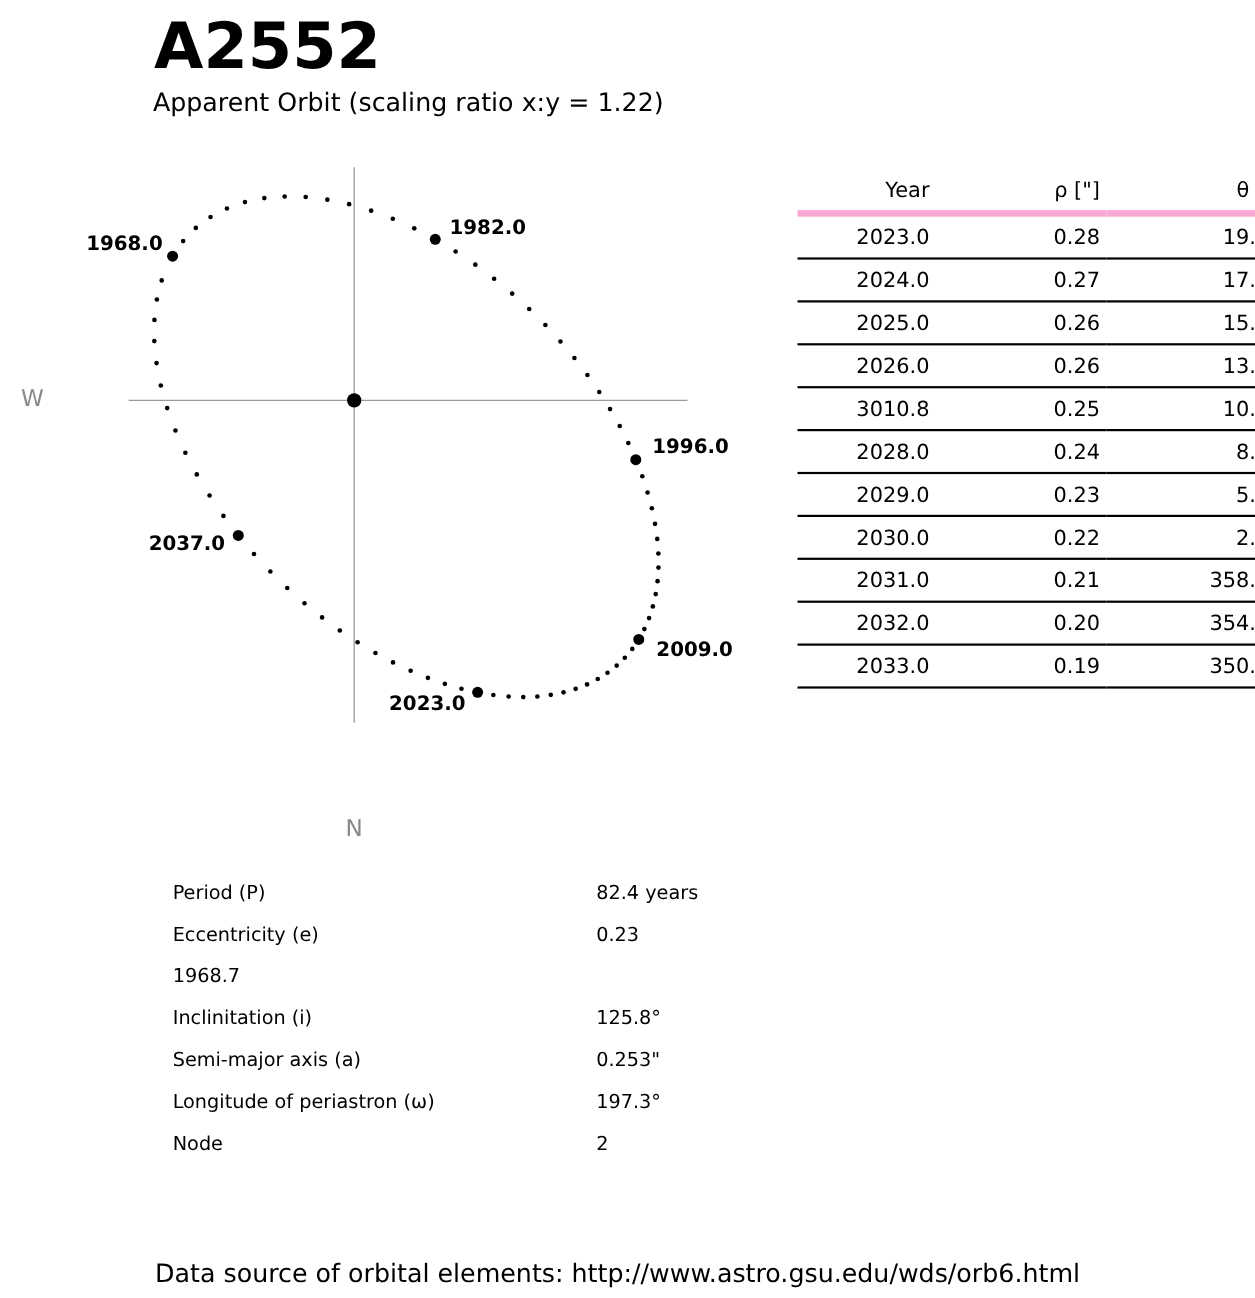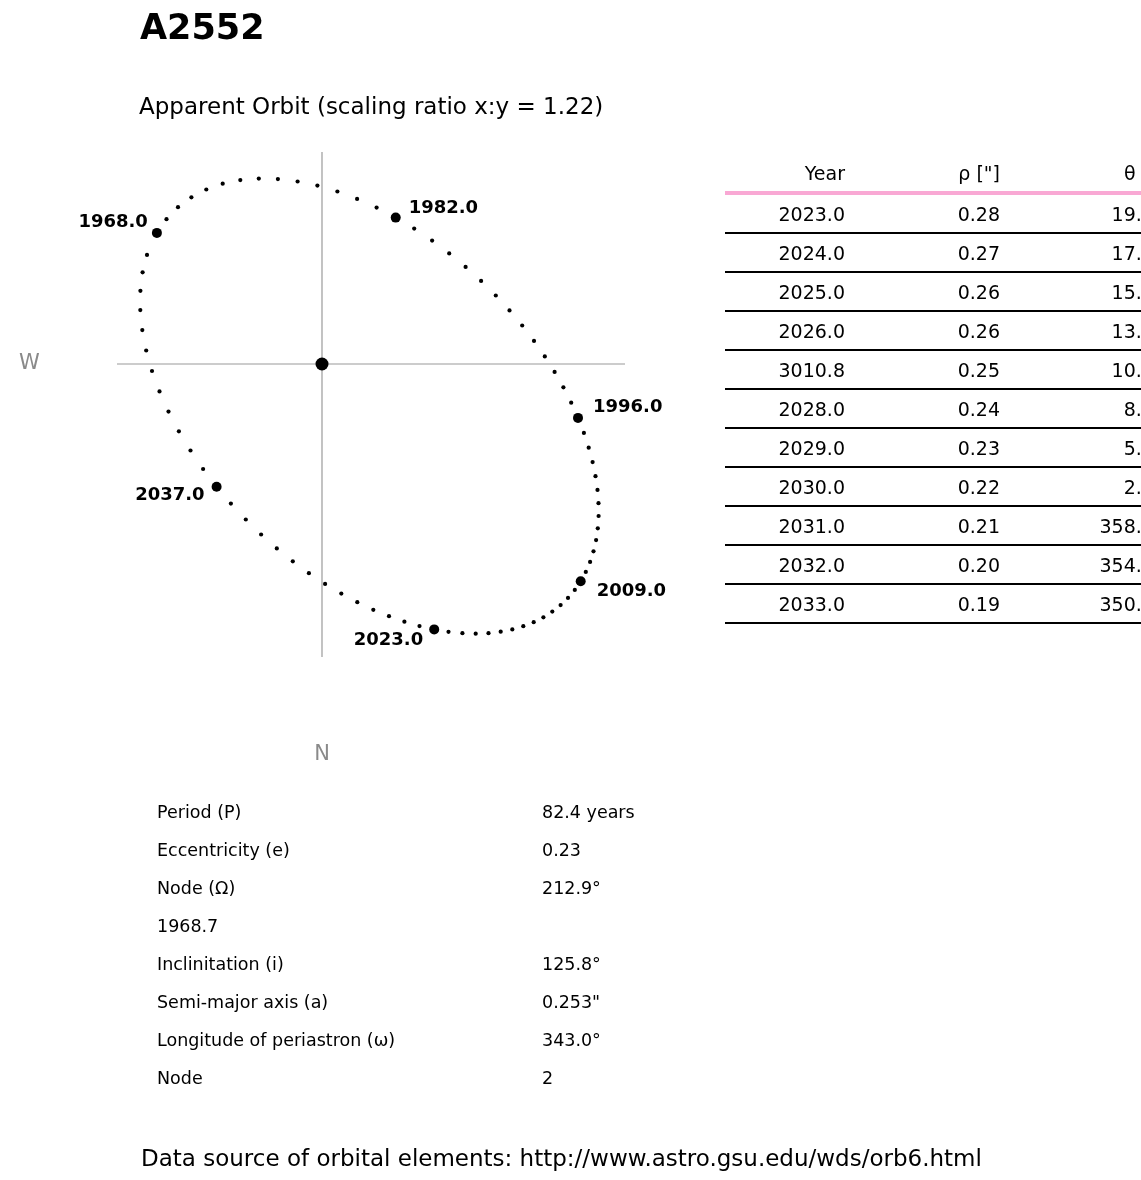--- a/index.html
+++ b/index.html
@@ -2,41 +2,41 @@
 <html><head>
 <meta charset="utf-8">
 <style>
   html, body { margin:0; padding:0; background:#ffffff; }
   body {
     width:1141px; height:1180px; position:relative; overflow:hidden;
     font-family:"DejaVu Sans", "Liberation Sans", sans-serif; color:#000;
   }
   .page-title {
     position:absolute; left:140px; top:6px;
-    font-size:35px; font-weight:bold; line-height:1.25; letter-spacing:0;
+    font-size:58px; font-weight:bold; line-height:1.25; letter-spacing:0;
   }
   .page-subtitle {
     position:absolute; left:139px; top:81px;
-    font-size:23px; line-height:1.2; font-weight:normal;margin-top:12px;
+    font-size:23px; line-height:1.2; font-weight:normal;
   }
   #orbit-plot { position:absolute; left:0; top:140px; width:680px; height:640px; }
   #orbit-plot text { font-family:"DejaVu Sans", "Liberation Sans", sans-serif; }
   .epoch-label { font-size:18px; font-weight:bold; fill:#000; }
   .axis-label { font-size:21px; fill:#8a8a8a; }
 
   table.ephemeris {
     position:absolute; left:725px; top:154px; width:400px;
     border-collapse:collapse; table-layout:fixed;
     font-size:19px;
   }
   table.ephemeris th, table.ephemeris td {
     height:37px; padding:0; text-align:right; font-weight:normal;
     white-space:nowrap; vertical-align:middle;
   }
-  table.ephemeris th { border-bottom:4px solid #f9a8d4; }
+  table.ephemeris th { border-bottom:6px solid #f9a8d4; }
   table.ephemeris td { border-bottom:2px solid #000; }
   table.ephemeris .c0 { width:120px; padding-right:35px; }
   table.ephemeris .c1 { width:120px; padding-right:6px; }
   table.ephemeris .c2 { width:160px; padding-right:15px; }
 
   .elements-panel { position:absolute; left:157px; top:793px; font-size:17.5px; }
   .el-row { display:flex; height:38px; align-items:center;justify-content:space-between; }
   .el-label { width:385px; }
   .el-value { width:223px; }
   .el-note  { white-space:nowrap; }
@@ -226,41 +226,36 @@
       <span class="el-label">Period (P)</span>
       <span class="el-value">82.4 years</span>
       <span class="el-note"></span>
     </div>
     <div class="el-row">
       <span class="el-label">Eccentricity (e)</span>
       <span class="el-value">0.23</span>
       <span class="el-note"></span>
     </div>
     <div class="el-row">
-      <span class="el-label">Node (Ω)</span>
-      <span class="el-value">212.9°</span>
-      <span class="el-note"></span>
-    </div>
-    <div class="el-row">
       <span class="el-value">1968.7</span>
       <span class="el-note"></span>
     </div>
     <div class="el-row">
       <span class="el-label">Inclinitation (i)</span>
       <span class="el-value">125.8°</span>
       <span class="el-note"></span>
     </div>
     <div class="el-row">
       <span class="el-label">Semi-major axis (a)</span>
       <span class="el-value">0.253"</span>
       <span class="el-note"></span>
     </div>
     <div class="el-row">
       <span class="el-label">Longitude of periastron (ω)</span>
-      <span class="el-value">343.0°</span>
+      <span class="el-value">197.3°</span>
       <span class="el-note"></span>
     </div>
     <div class="el-row">
       <span class="el-label">Node</span>
       <span class="el-value">2</span>
     </div>
   </div>
 
 <div class="footer-note">Data source of orbital elements: http://www.astro.gsu.edu/wds/orb6.html</div>
 

